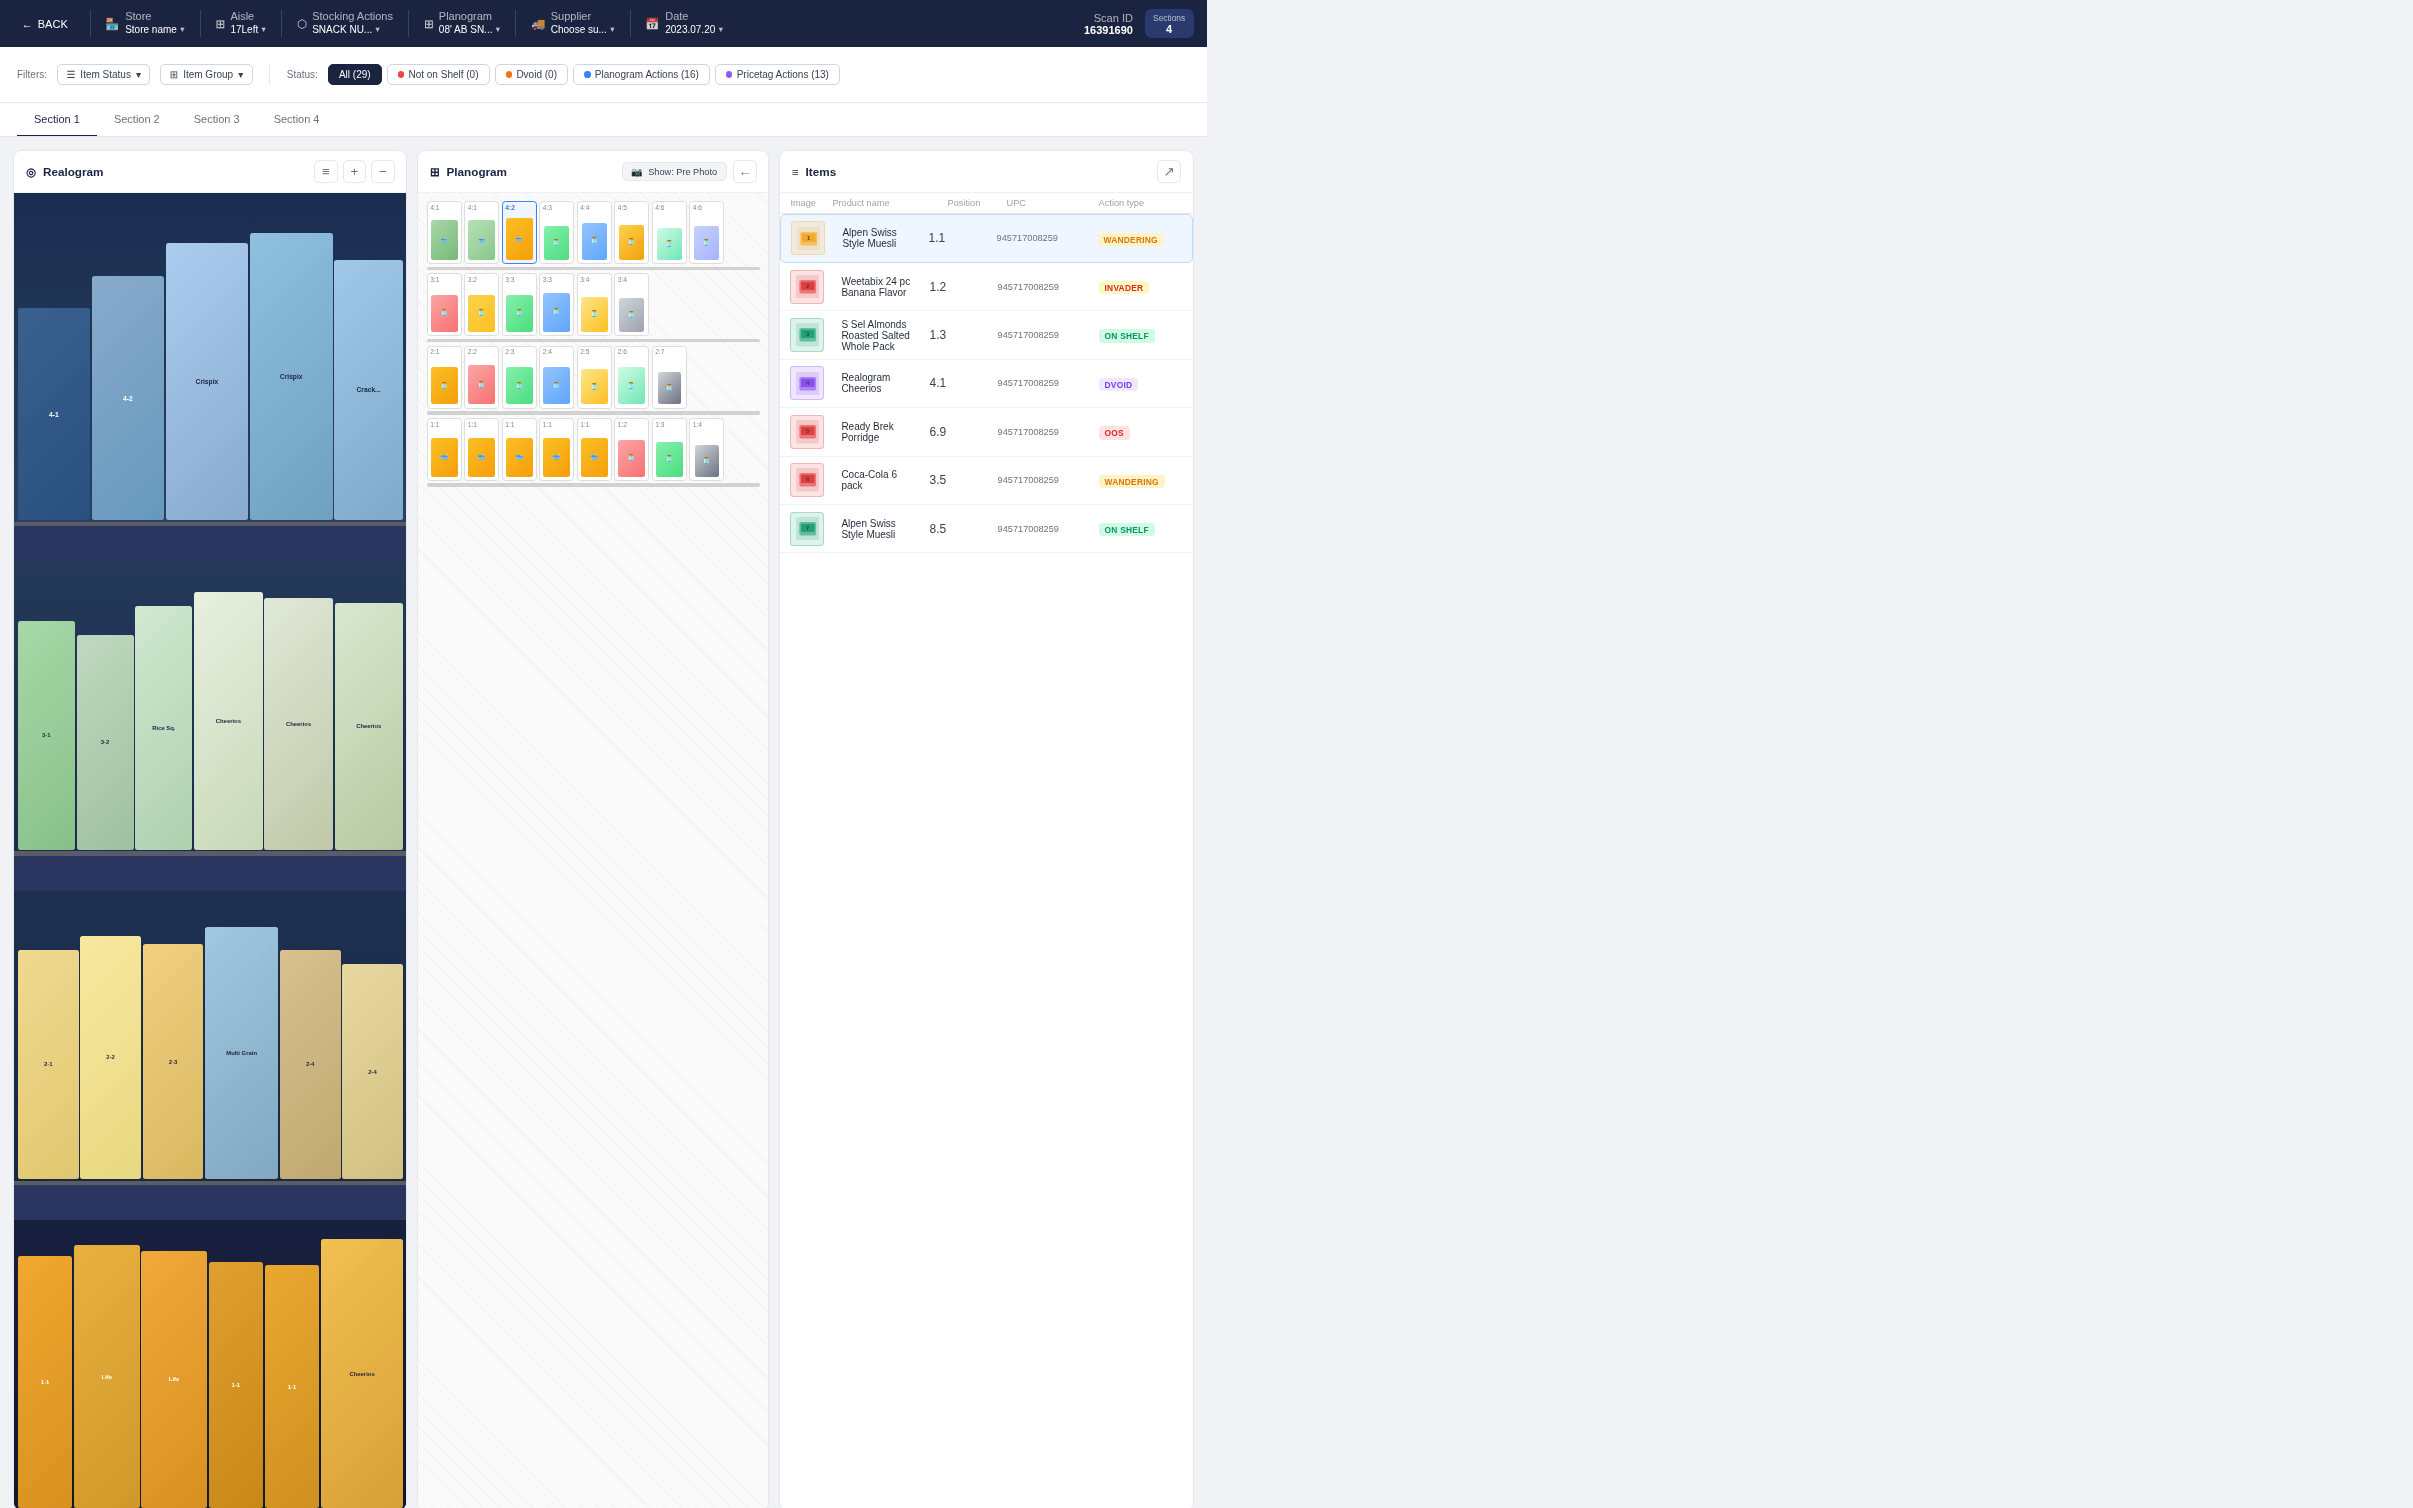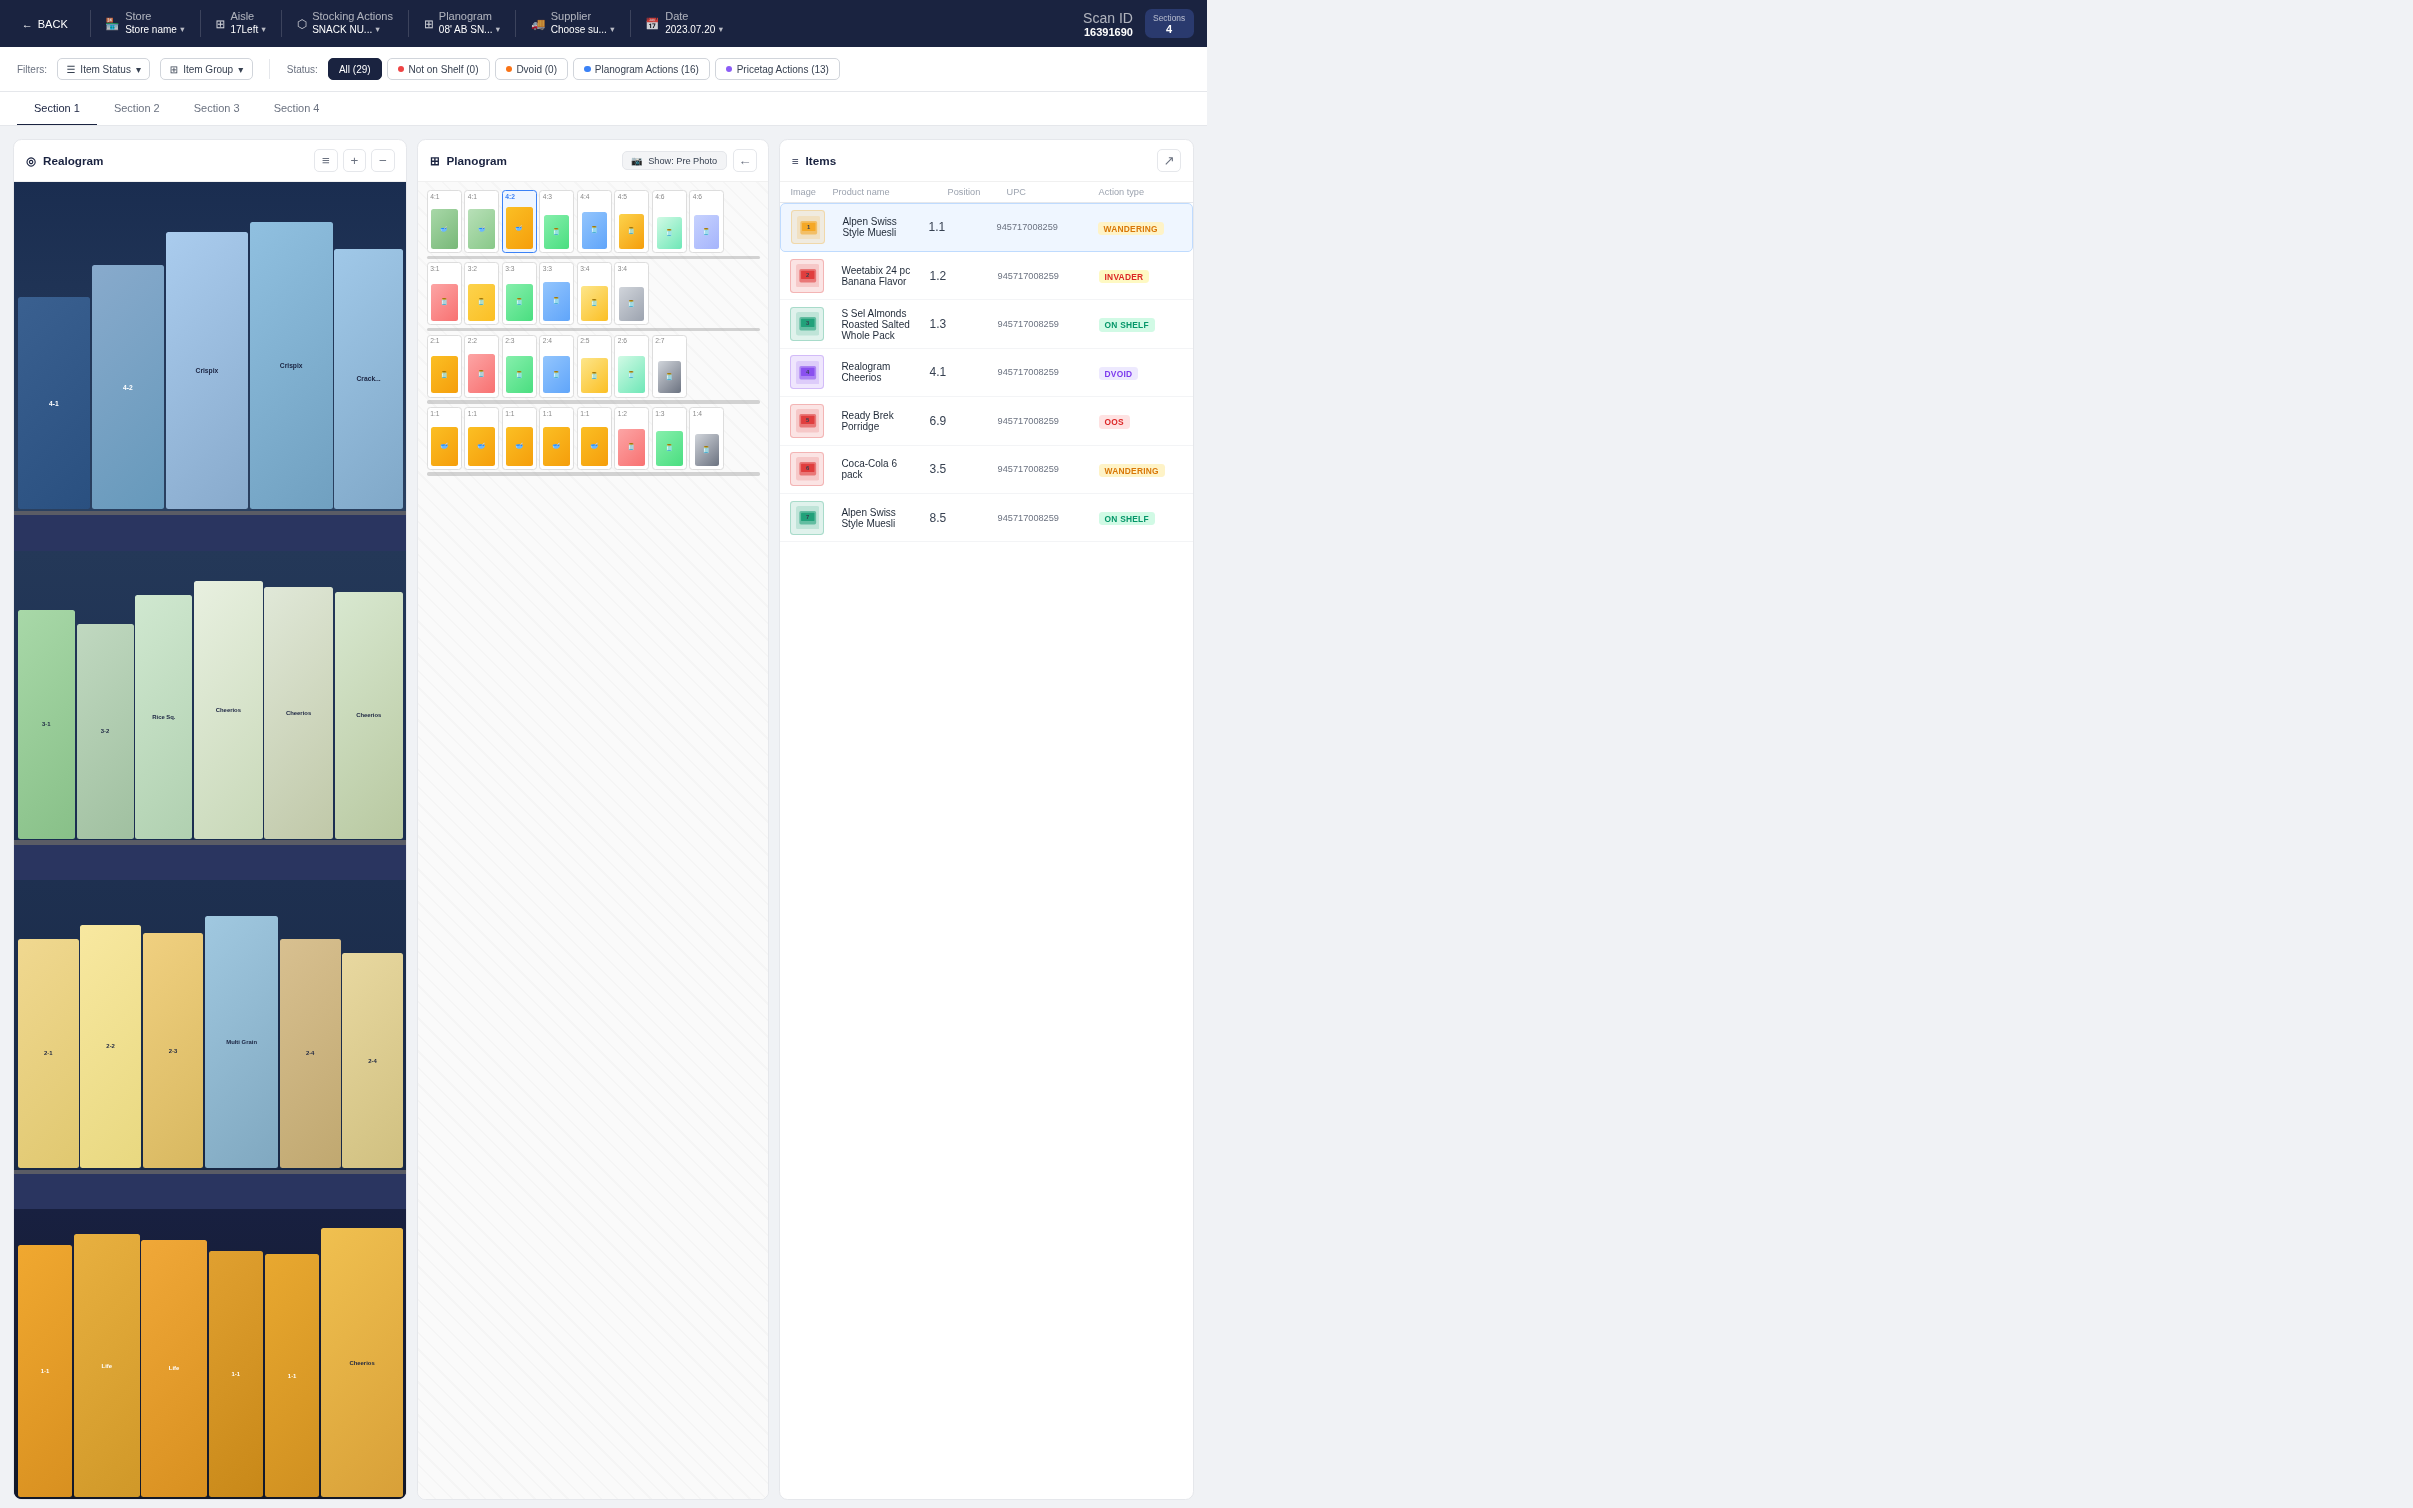--- a/index.html
+++ b/index.html
@@ -31,37 +31,37 @@
     .nav-item-icon { font-size: 11.7px; opacity: 0.8; }
     .nav-item-content { display: flex; flex-direction: column; }
     .nav-item-label { font-size: 11px; opacity: 0.65; line-height: 1.2; }
     .nav-item-value { font-size: 10px; font-weight: 500; line-height: 1.4; display: flex; align-items: center; gap: 3.4px; }
     .nav-chevron { font-size: 8.4px; opacity: 0.7; }
     .nav-spacer { flex: 1; }
     .nav-scan-id {
       display: flex; flex-direction: column; align-items: flex-end;
       padding: 3.4px 8.4px; color: white;
     }
-    .nav-scan-label { font-size: 14px; opacity: 0.65; }
+    .nav-scan-label { font-size: 11px; opacity: 0.65; }
     .nav-scan-value { font-size: 11px; font-weight: 600; }
     .nav-sections {
       display: flex; flex-direction: column; align-items: center;
       background: #2a3a6e; border-radius: 6.7px; padding: 3.4px 8.4px;
       cursor: pointer;
     }
     .nav-sections-label { font-size: 8.4px; opacity: 0.65; }
     .nav-sections-value { font-size: 11px; font-weight: 600; }
 
     
     .filter-bar {
       background: white;
       display: flex; align-items: center;
       padding: 8.4px 17px; gap: 10px;
       border-bottom: 0.8px solid #e5e7eb;
-      height: 45px;
+      height: 56px;
     }
     .filter-label { font-size: 10px; color: #6b7280; font-weight: 500; }
     .filter-btn {
       display: flex; align-items: center; gap: 5px;
       border: 0.8px solid #d1d5db; border-radius: 5px;
       padding: 4.2px 8.4px; cursor: pointer; background: white;
       font-size: 10px; color: #374151;
     }
     .filter-divider { width: 0.8px; height: 20px; background: #e5e7eb; margin: 0 6.7px; }
     .status-label { font-size: 10px; color: #6b7280; font-weight: 500; }

